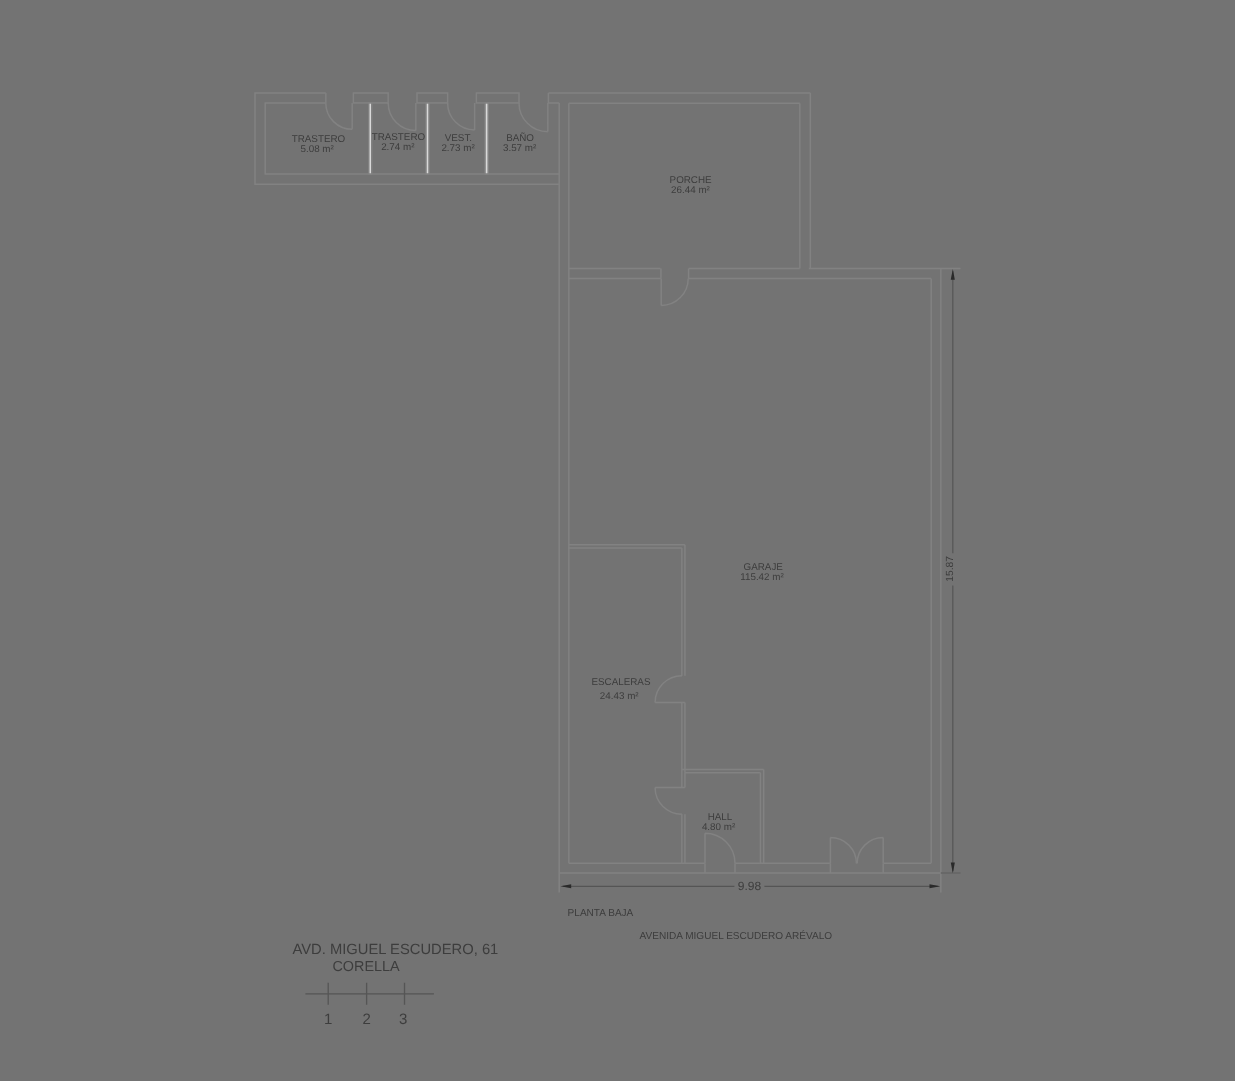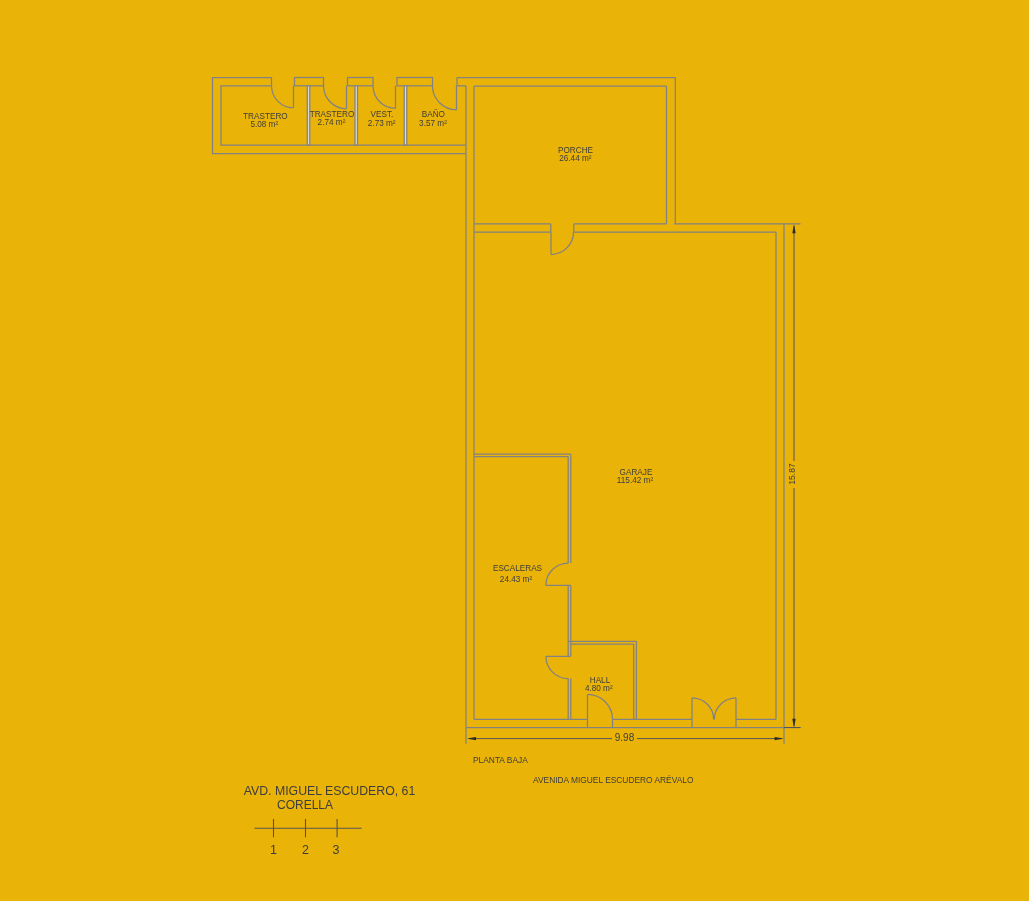--- a/index.html
+++ b/index.html
@@ -1,16 +1,16 @@
 <!DOCTYPE html>
 <html><head>
 <meta charset="utf-8">
 <style>
   html,body{margin:0;padding:0;background:#ffffff;}
-  .page{position:relative;width:1029px;height:901px;background:#eab308;overflow:hidden;}
+  .page{position:relative;width:1029px;height:901px;background:#737373;overflow:hidden;}
   svg{position:absolute;left:0;top:0;filter:blur(0.33px);}
   text{font-family:"Liberation Sans",sans-serif;fill:#3d3d3d;}
 </style>
 </head>
 <body>
 <div class="page">
 <svg width="1029" height="901" viewBox="0 0 1029 901">
 <g fill="none" stroke="#828282" stroke-width="1.25">
 
 <path d="M271.5,77.5 H212.5 V153.5 H466"></path>

